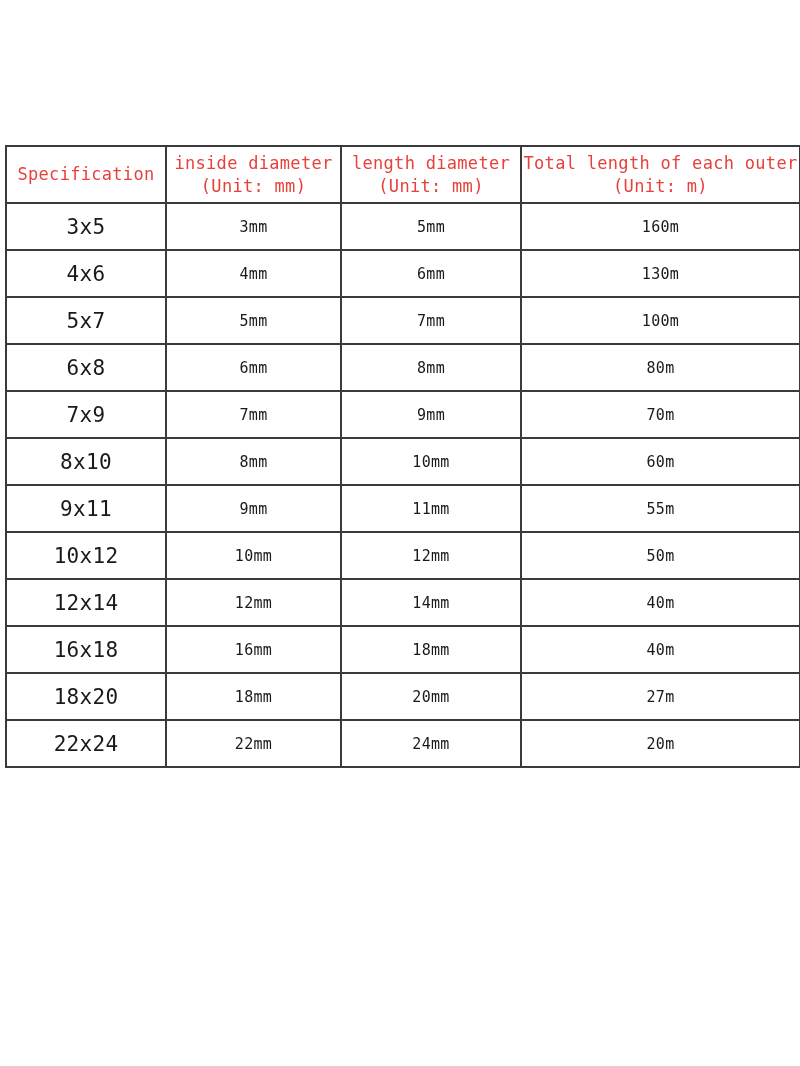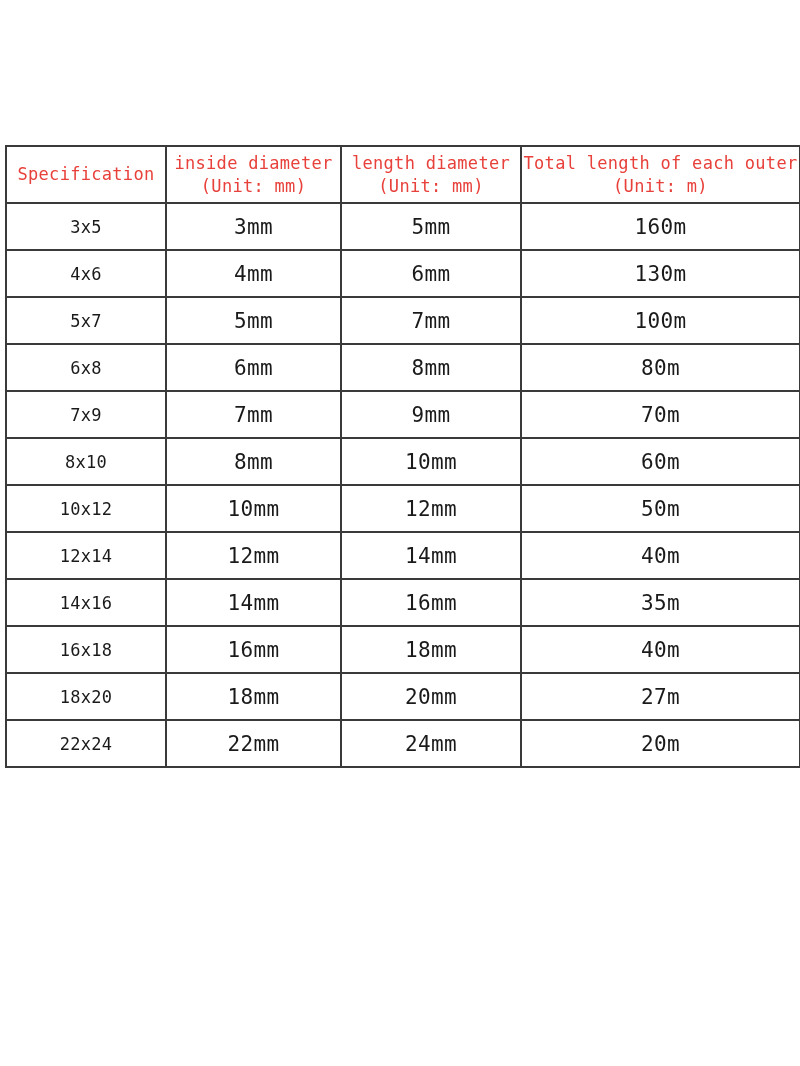--- a/index.html
+++ b/index.html
@@ -61,27 +61,27 @@
   }
 
   table.spec-table thead th .hdr-line {
     display: block;
     white-space: nowrap;
   }
 
   table.spec-table tbody td {
     height: 45px;
     color: #1a1a1a;
-    font-size: 21px;
+    font-size: 15px;
     line-height: 20px;
     letter-spacing: 0.3px;
   }
 
   table.spec-table tbody td.cell-spec {
-    font-size: 17px;
+    font-size: 21px;
   }
 </style>
 </head>
 <body>
 
 <div class="page">
   <div class="table-wrap">
     <table class="spec-table">
       <colgroup>
         <col class="c-spec">
@@ -139,36 +139,36 @@
             <td>9mm</td>
             <td>70m</td>
           </tr>
           <tr>
             <td class="cell-spec">8x10</td>
             <td>8mm</td>
             <td>10mm</td>
             <td>60m</td>
           </tr>
           <tr>
+            <td class="cell-spec">9x11</td>
+            <td>9mm</td>
+            <td>11mm</td>
+            <td>55m</td>
+          </tr>
+          <tr>
             <td class="cell-spec">10x12</td>
             <td>10mm</td>
             <td>12mm</td>
             <td>50m</td>
           </tr>
           <tr>
             <td class="cell-spec">12x14</td>
             <td>12mm</td>
             <td>14mm</td>
             <td>40m</td>
-          </tr>
-          <tr>
-            <td class="cell-spec">14x16</td>
-            <td>14mm</td>
-            <td>16mm</td>
-            <td>35m</td>
           </tr>
           <tr>
             <td class="cell-spec">16x18</td>
             <td>16mm</td>
             <td>18mm</td>
             <td>40m</td>
           </tr>
           <tr>
             <td class="cell-spec">18x20</td>
             <td>18mm</td>

